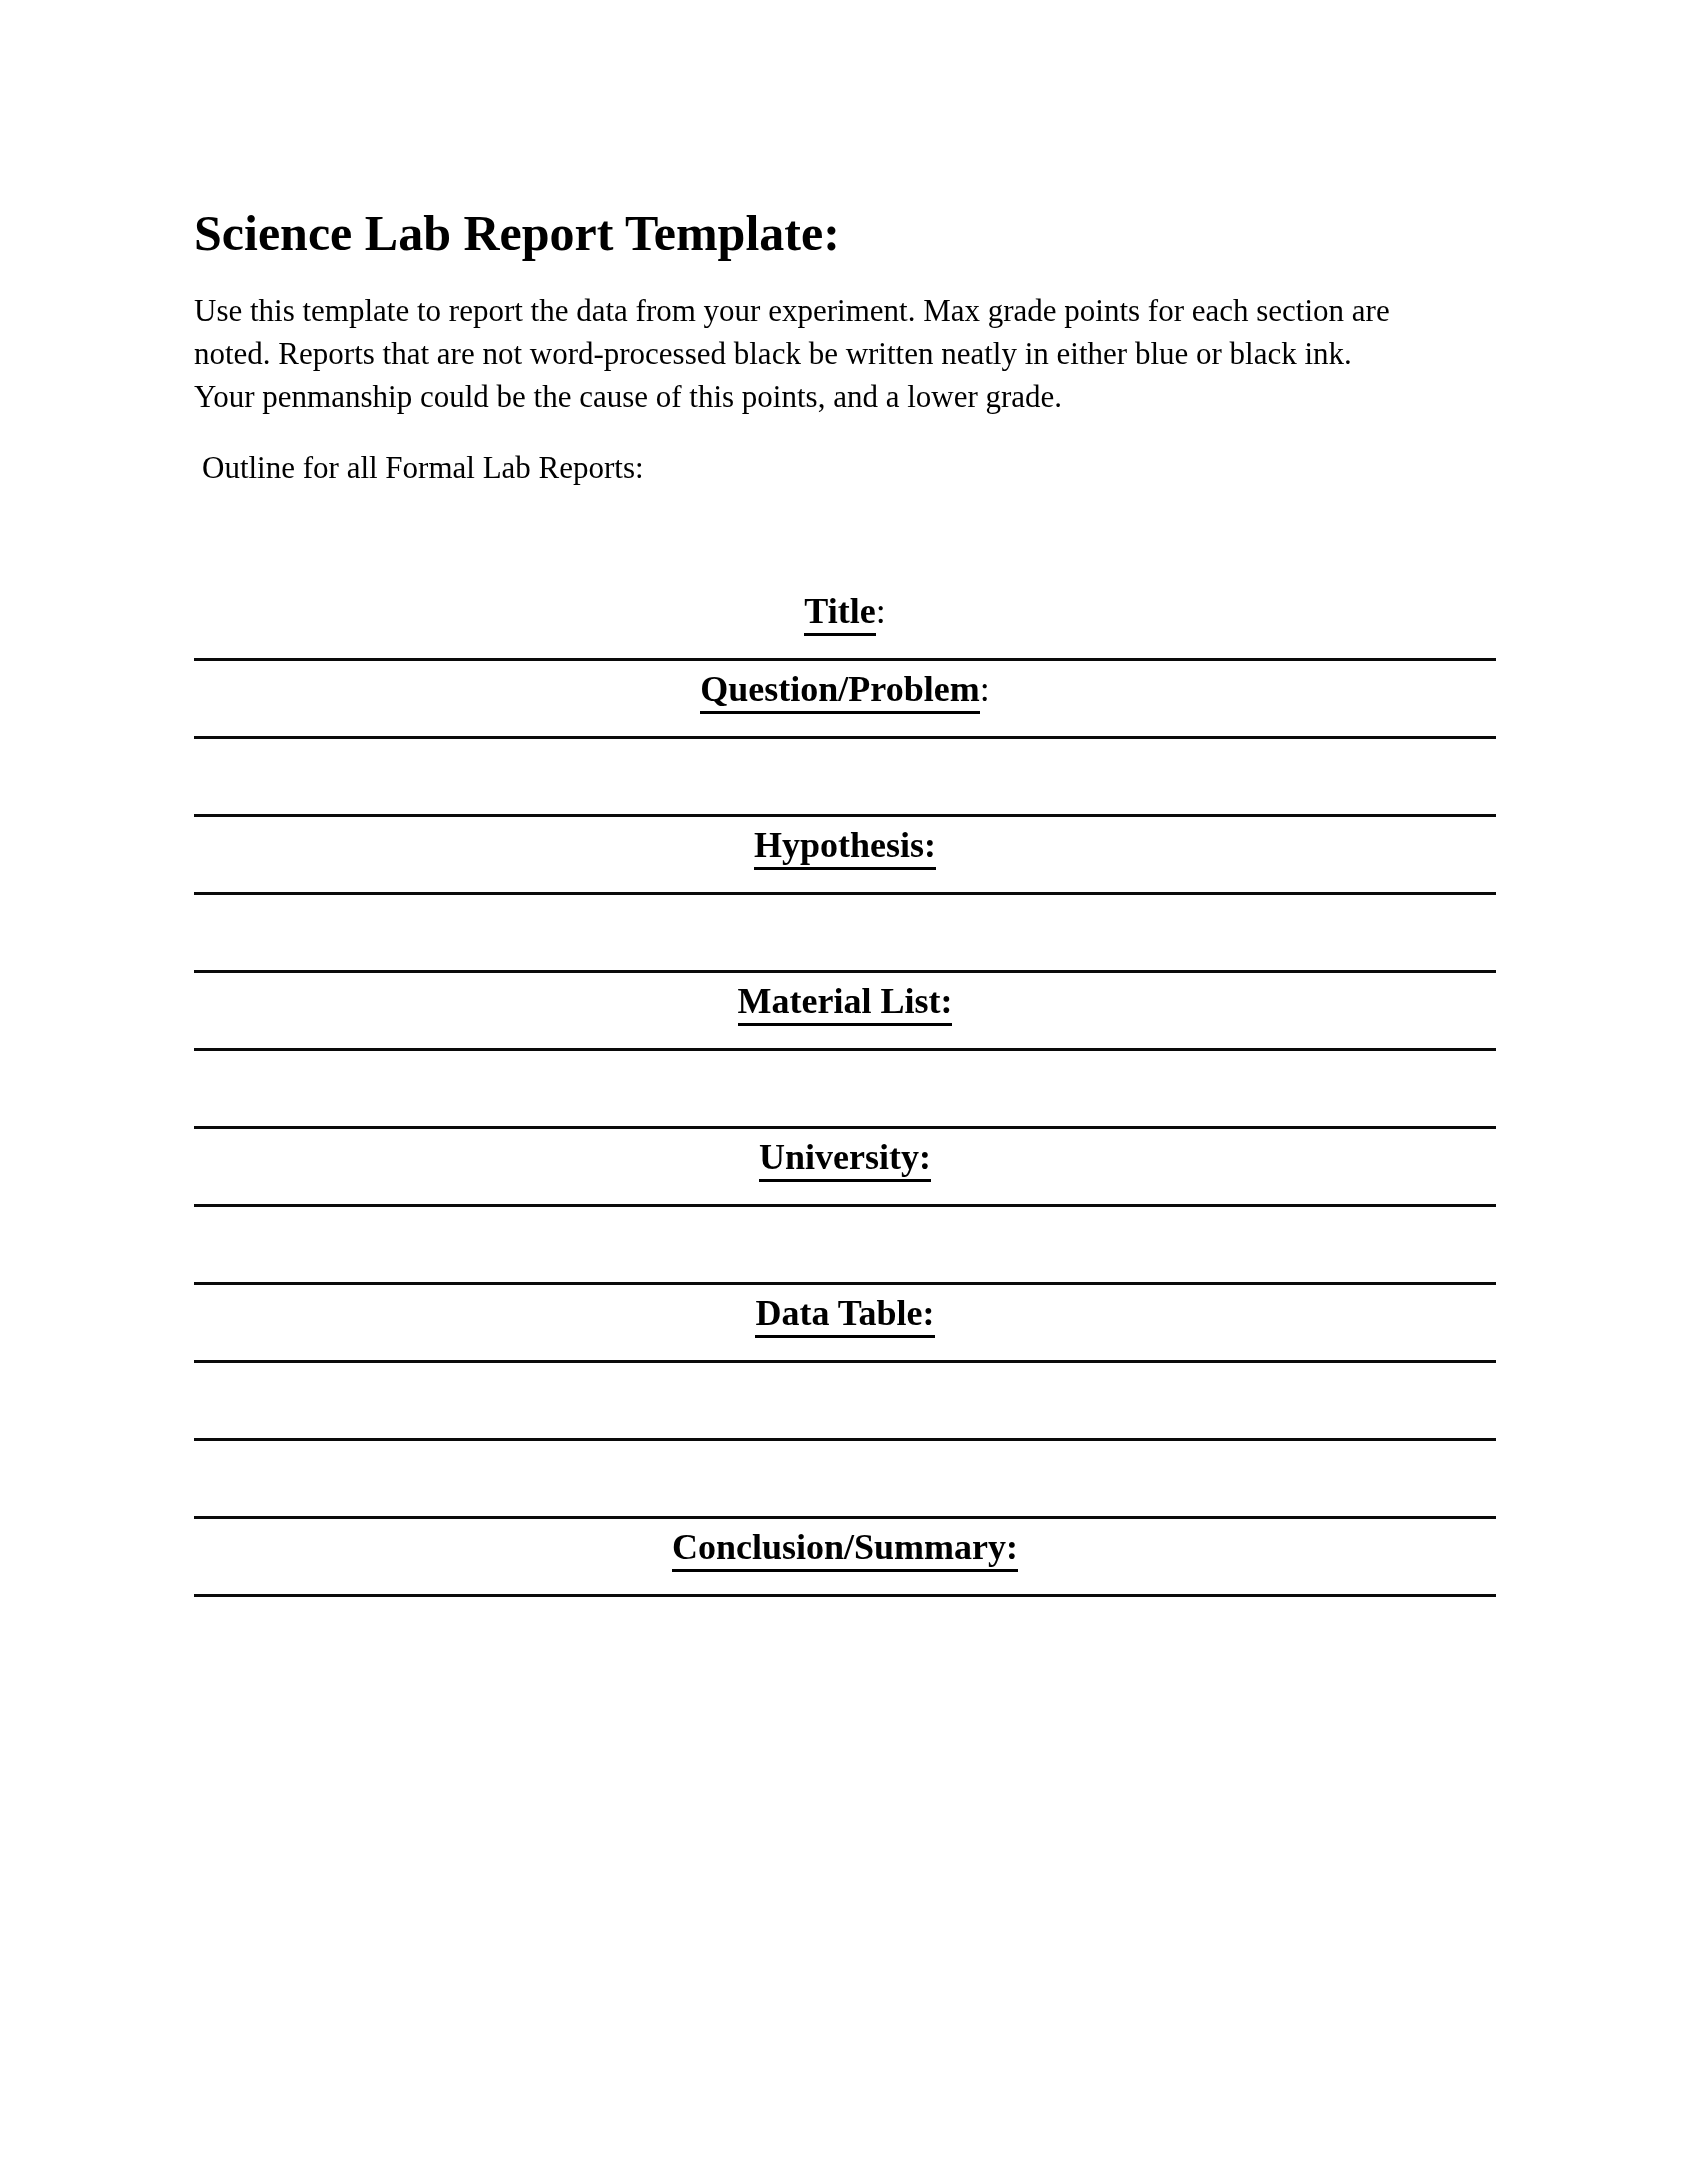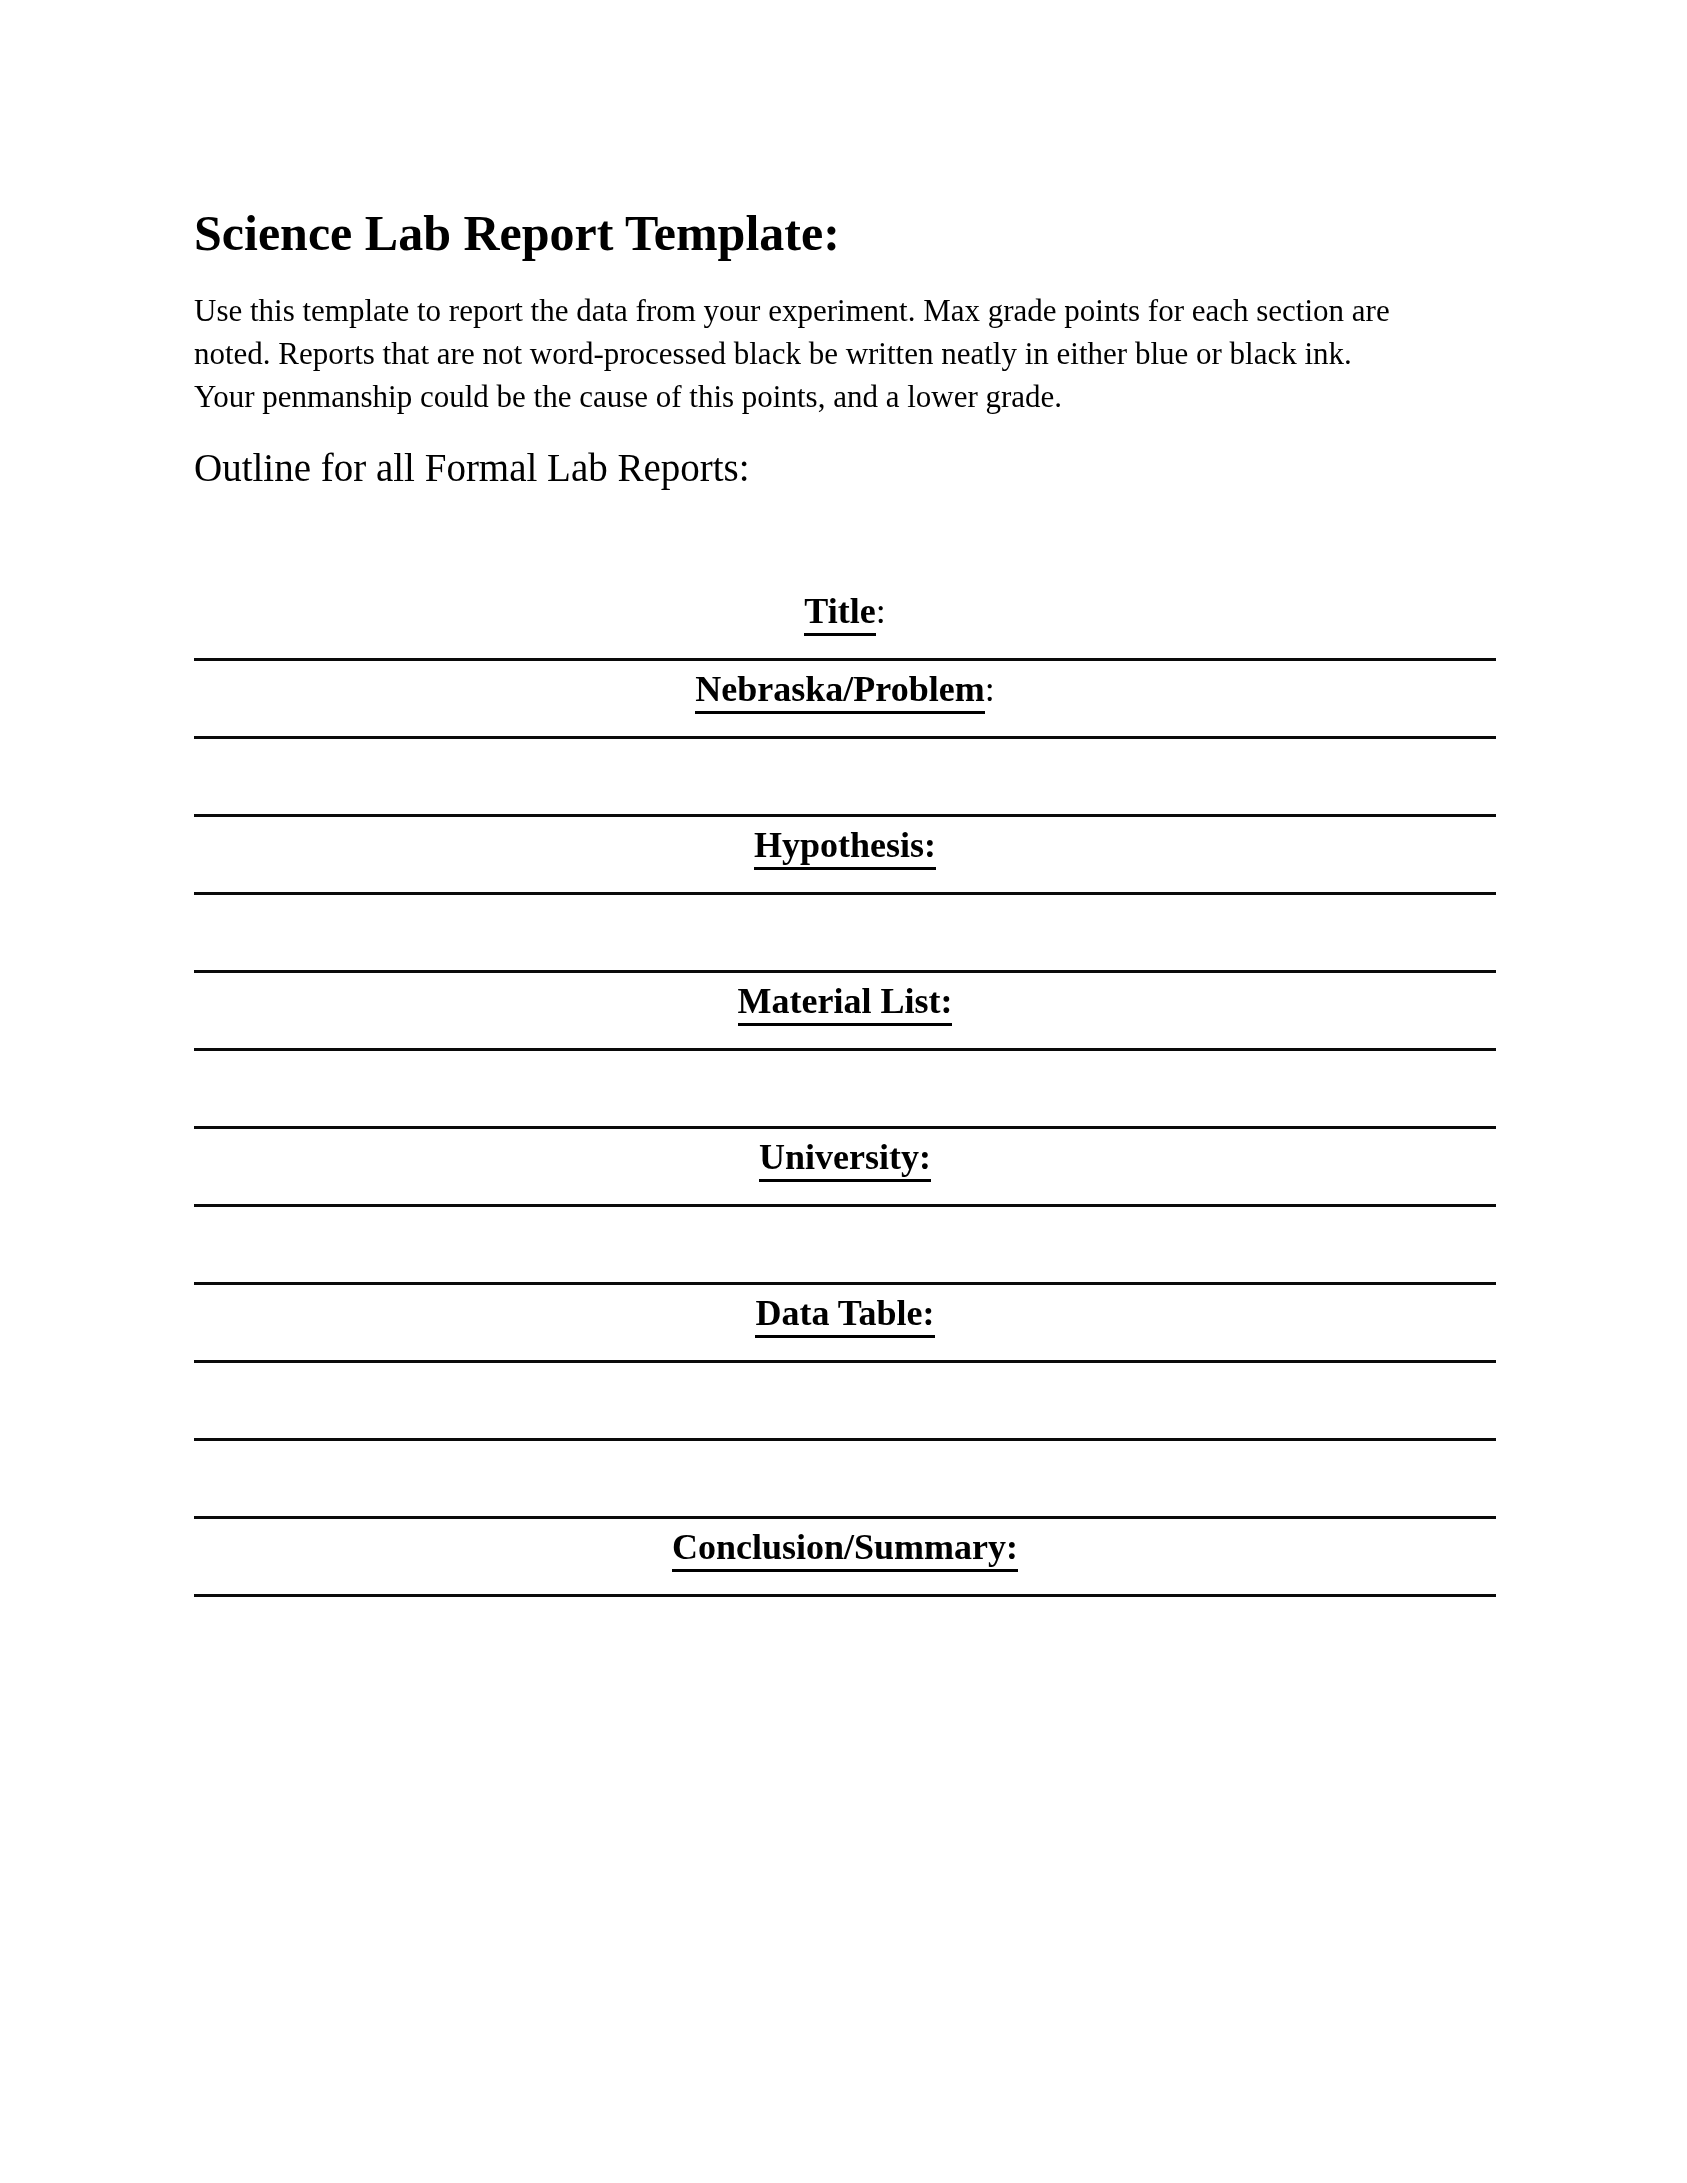--- a/index.html
+++ b/index.html
@@ -34,22 +34,22 @@
   .intro {
     margin-top: 26px;
     font-size: 31px;
     line-height: 43px;
   }
   .intro .line {
     display: block;
     white-space: nowrap;
   }
   .outline {
-    margin: 28px 0 0 0;
-    font-size: 39px;
+    margin: 28px 0 0 8px;
+    font-size: 31px;
     line-height: 44px;
     white-space: nowrap;
   }
   .form {
     margin-top: 93px;
   }
   .row {
     box-sizing: border-box;
     height: 78px;
     border-bottom: 3.5px solid #0a0a0a;
@@ -90,21 +90,21 @@
     <div class="intro">
       <span class="line">Use this template to report the data from your experiment. Max grade points for each section are</span>
       <span class="line">noted. Reports that are not word-processed black be written neatly in either blue or black ink.</span>
       <span class="line">Your penmanship could be the cause of this points, and a lower grade.</span>
     </div>
 
     <p class="outline">Outline for all Formal Lab Reports:</p>
 
     <div class="form" id="form-rows">
         <div class="row"><span class="heading"><span class="u">Title</span><span class="suffix">:</span></span></div>
-        <div class="row"><span class="heading"><span class="u">Nebraska/Problem</span><span class="suffix">:</span></span></div>
+        <div class="row"><span class="heading"><span class="u">Question/Problem</span><span class="suffix">:</span></span></div>
         <div class="row"></div>
         <div class="row"><span class="heading"><span class="u">Hypothesis:</span></span></div>
         <div class="row"></div>
         <div class="row"><span class="heading"><span class="u">Material List:</span></span></div>
         <div class="row"></div>
         <div class="row"><span class="heading"><span class="u">University:</span></span></div>
         <div class="row"></div>
         <div class="row"><span class="heading"><span class="u">Data Table:</span></span></div>
         <div class="row"></div>
         <div class="row"></div>

